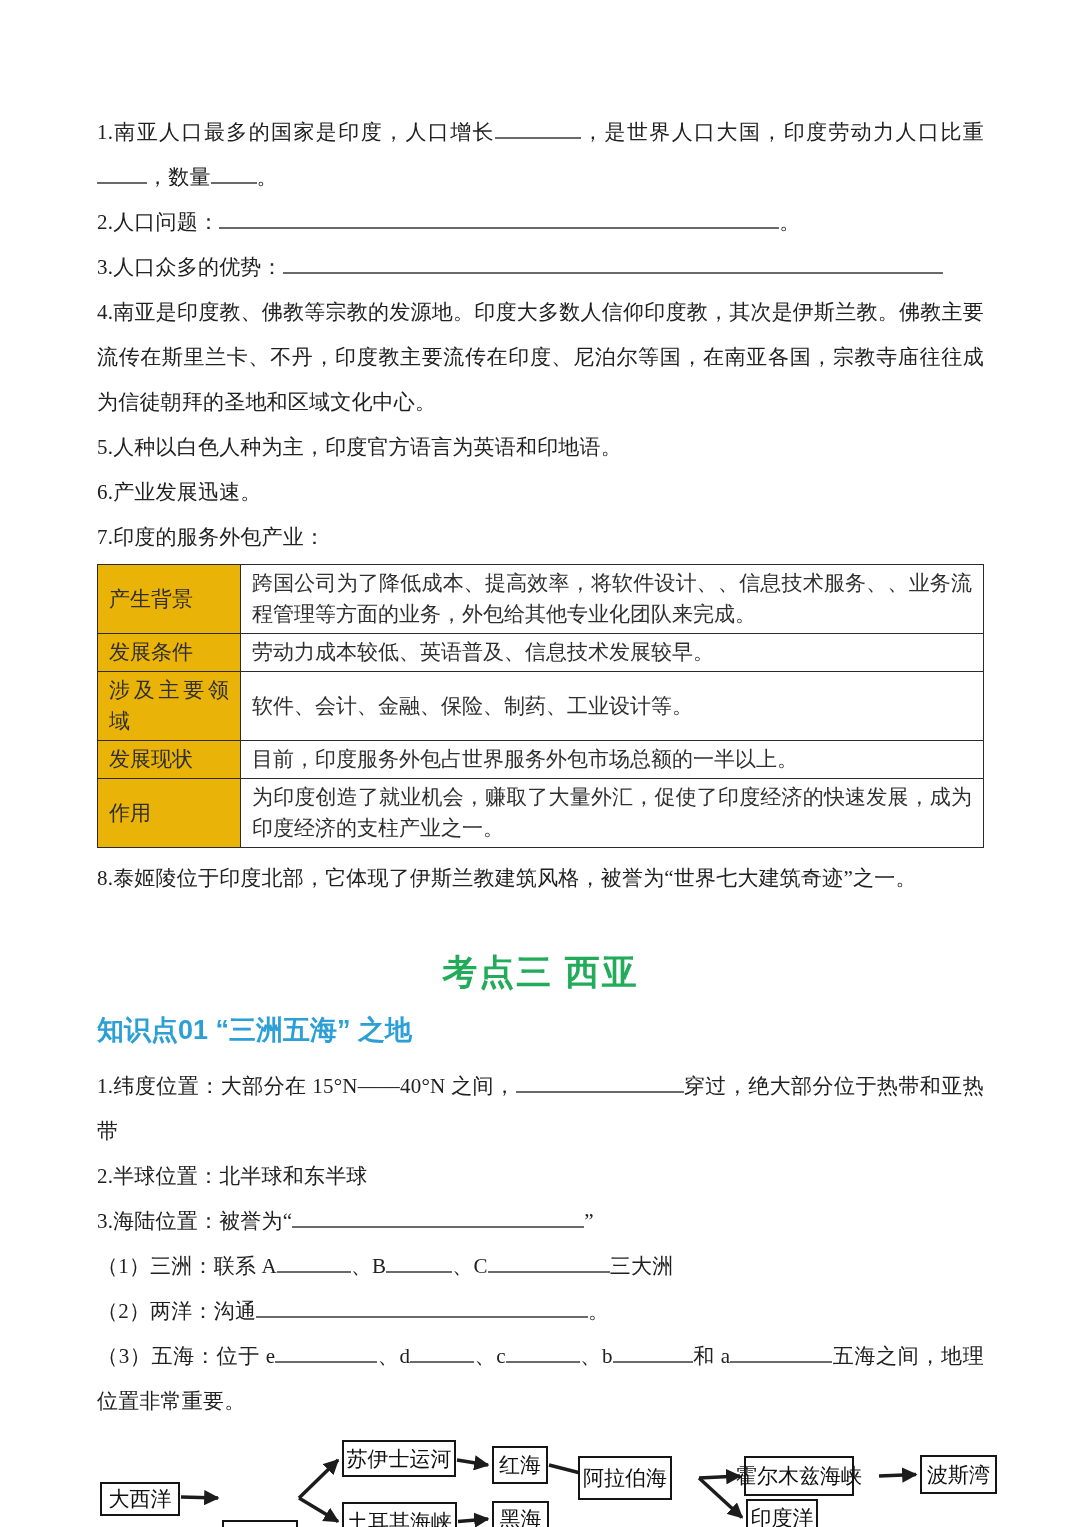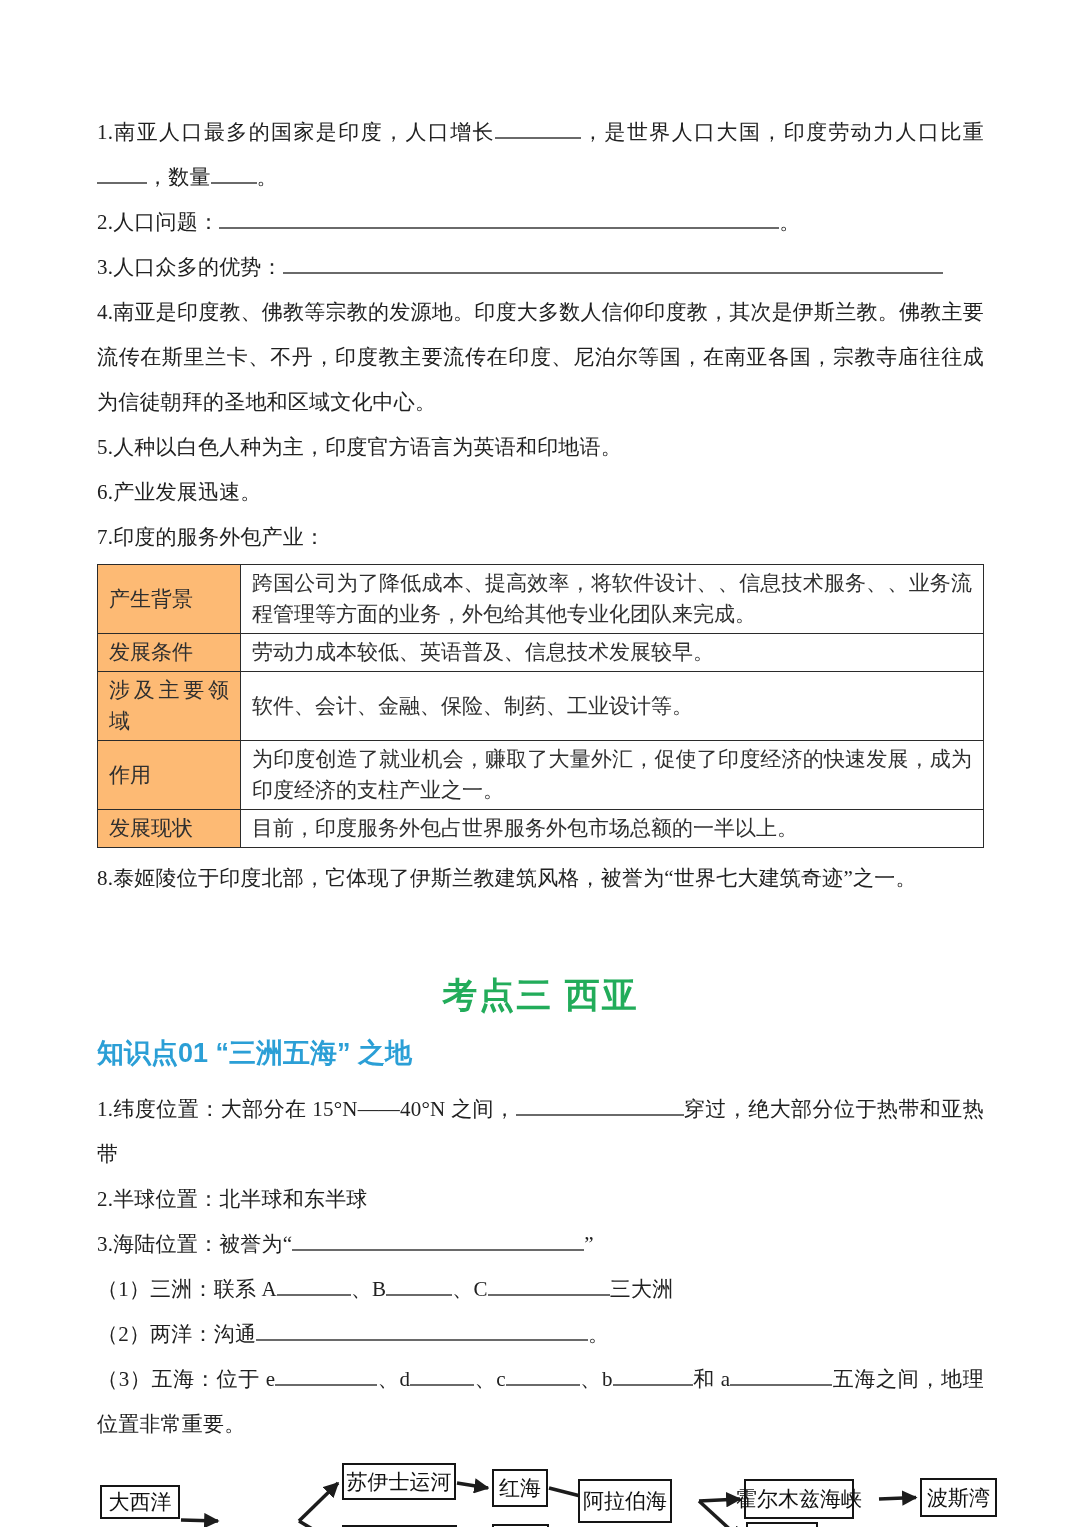--- a/index.html
+++ b/index.html
@@ -13,25 +13,25 @@
   p.line { line-height:45px; text-align:justify; letter-spacing:0.2px; }
   .blank {
     display:inline-block; height:0.95em;
     border-bottom:2px solid #6a6a6a; vertical-align:baseline;
   }
   table.info { border-collapse:collapse; width:100%; margin:4px 0 8px 0; }
   table.info td {
     border:1.6px solid #2b2b2b; padding:3px 11px;
     line-height:31px; text-align:justify; color:#2f2f2f;
   }
-  td.hd { background:#fdba74; width:143px; text-align:center; color:#3d3d3d; }
+  td.hd { background:#eab308; width:143px; text-align:center; color:#3d3d3d; }
   h1.kaodian {
     text-align:center; color:#22ac5a;
     font-family:"Liberation Sans","DejaVu Sans",sans-serif;
-    font-size:35px; font-weight:bold; margin:71px 0 16px 0; letter-spacing:2px;
+    font-size:35px; font-weight:bold; margin:48px 0 16px 0; letter-spacing:2px;
   }
   h2.zhishidian {
     color:#2b9fd6;
     font-family:"Liberation Sans","DejaVu Sans",sans-serif;
     font-size:27px; font-weight:bold; margin:6px 0 16px 0;
   }
   .flowchart { position:relative; width:912px; height:118px; margin:10px 0 14px -2px; }
   .fc-arrows { position:absolute; left:0; top:0; width:912px; height:118px; }
   .fc-arrows line { stroke:#1c1c1c; stroke-width:3.5; }
   .fc-node {
@@ -62,26 +62,26 @@
         </tr>
         <tr>
           <td class="hd">发展条件</td>
           <td>劳动力成本较低、英语普及、信息技术发展较早。</td>
         </tr>
         <tr>
           <td class="hd">涉及主要领域</td>
           <td>软件、会计、金融、保险、制药、工业设计等。</td>
         </tr>
         <tr>
+          <td class="hd">发展现状</td>
+          <td>目前，印度服务外包占世界服务外包市场总额的一半以上。</td>
+        </tr>
+        <tr>
           <td class="hd">作用</td>
           <td>为印度创造了就业机会，赚取了大量外汇，促使了印度经济的快速发展，成为印度经济的支柱产业之一。</td>
-        </tr>
-        <tr>
-          <td class="hd">发展现状</td>
-          <td>目前，印度服务外包占世界服务外包市场总额的一半以上。</td>
         </tr>
       </tbody>
     </table>
 
     <p class="line"><span>8.泰姬陵位于印度北部，它体现了伊斯兰教建筑风格，被誉为“世界七大建筑奇迹”之一。</span></p>
   </section>
 
   <section>
     <h1 class="kaodian">考点三 西亚</h1>
     <h2 class="zhishidian">知识点01 “三洲五海” 之地</h2>
@@ -103,21 +103,21 @@
       <line x1="86" y1="63" x2="123" y2="64" marker-end="url(#arrowhead)"></line>
           <line x1="204" y1="64" x2="243" y2="26" marker-end="url(#arrowhead)"></line>
           <line x1="204" y1="64" x2="243" y2="87.5" marker-end="url(#arrowhead)"></line>
           <line x1="362" y1="26" x2="393" y2="31" marker-end="url(#arrowhead)"></line>
           <line x1="363" y1="87.5" x2="393" y2="85" marker-end="url(#arrowhead)"></line>
           <line x1="454" y1="31" x2="505" y2="44" marker-end="url(#arrowhead)"></line>
           <line x1="604" y1="44" x2="645" y2="42" marker-end="url(#arrowhead)"></line>
           <line x1="604" y1="44" x2="647" y2="83.5" marker-end="url(#arrowhead)"></line>
           <line x1="784" y1="42" x2="821" y2="40.5" marker-end="url(#arrowhead)"></line>
         </svg>
-    <div class="fc-node" style="left: 5px; top: 28px; width: 80px; height: 34px;">大西洋</div>
+    <div class="fc-node" style="left: 5px; top: 48px; width: 80px; height: 34px;">大西洋</div>
         <div class="fc-node" style="left: 127px; top: 46px; width: 76px; height: 48px; margin-top: 40px;">地中海</div>
         <div class="fc-node" style="left: 247px; top: 6px; width: 114px; height: 37px;">苏伊士运河</div>
         <div class="fc-node" style="left: 397px; top: 12px; width: 56px; height: 38px;">红海</div>
         <div class="fc-node" style="left: 483px; top: 22px; width: 94px; height: 44px;">阿拉伯海</div>
         <div class="fc-node" style="left: 649px; top: 22px; width: 110px; height: 40px;">霍尔木兹海峡</div>
         <div class="fc-node" style="left: 825px; top: 21px; width: 77px; height: 39px;">波斯湾</div>
         <div class="fc-node" style="left: 247px; top: 68px; width: 115px; height: 39px;">土耳其海峡</div>
         <div class="fc-node" style="left: 397px; top: 67px; width: 57px; height: 36px;">黑海</div>
         <div class="fc-node" style="left: 651px; top: 65px; width: 72px; height: 37px;">印度洋</div>
       </div>

